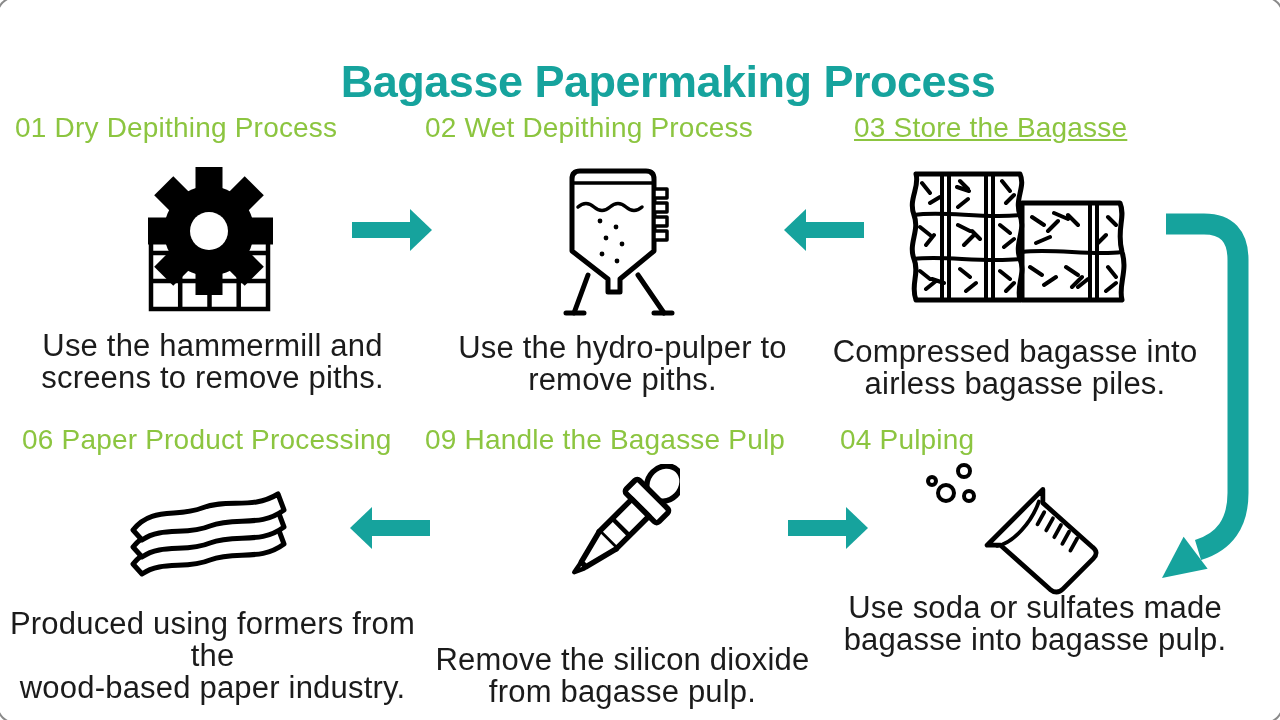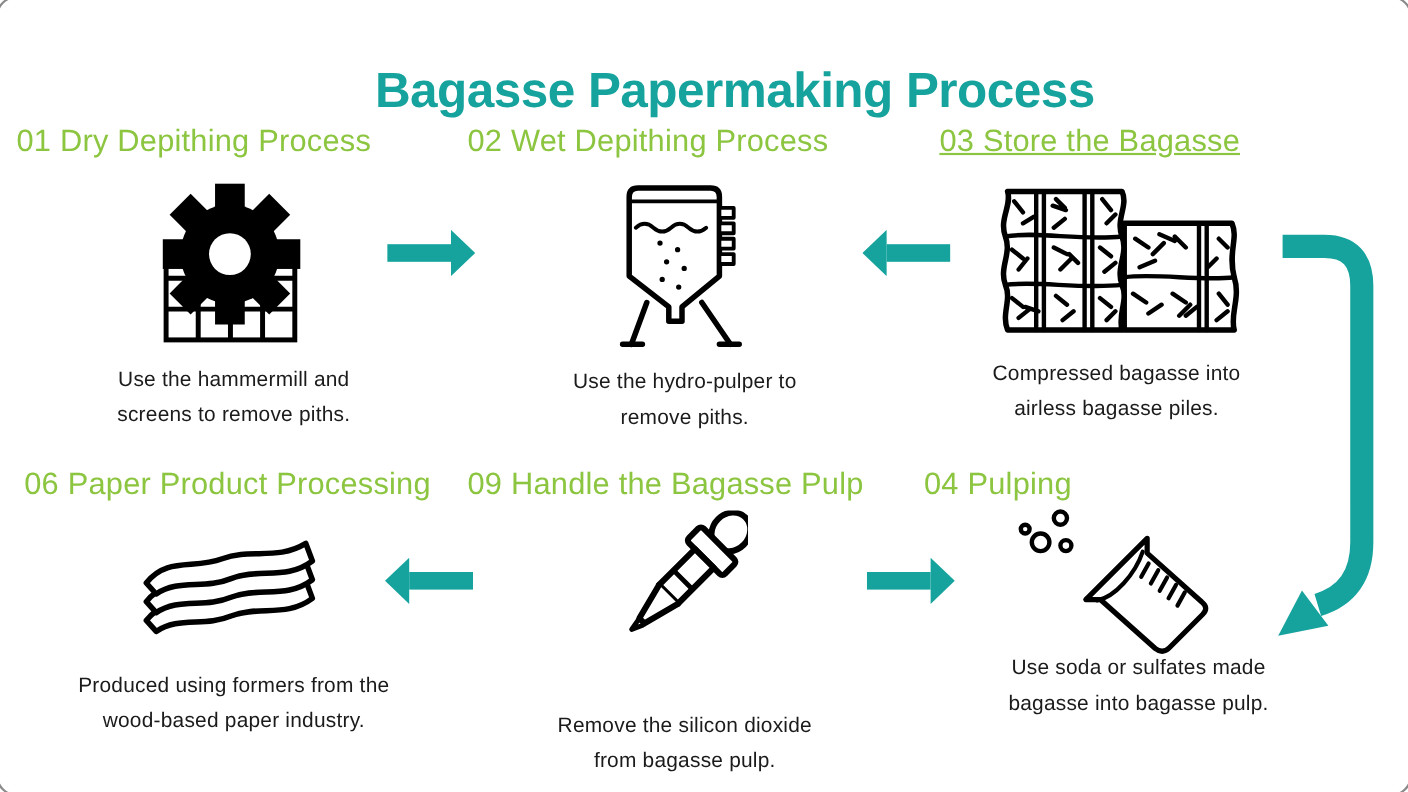--- a/index.html
+++ b/index.html
@@ -3,21 +3,21 @@
 <meta charset="utf-8">
 <style>
   html,body{margin:0;padding:0;background:#ffffff;}
   body{width:1280px;height:720px;position:relative;overflow:hidden;
        font-family:"Liberation Sans", sans-serif;color:#1b1b1b;}
   .slide-border{position:absolute;left:-4px;top:-4px;right:-4px;bottom:-4px;
        border:2px solid #8a8a8a;border-radius:20px;pointer-events:none;}
   .title{position:absolute;top:26px;left:0;width:1280px;text-align:center;
        font-size:45px;font-weight:700;letter-spacing:-0.5px;color:#16a39d;padding-left:28px;}
   .h{position:absolute;text-align:left;font-size:28px;color:#8cc540;letter-spacing:0.2px;}
-  .d{position:absolute;text-align:center;font-size:19px;line-height:32px;
+  .d{position:absolute;text-align:center;font-size:31px;line-height:32px;
      color:#1b1b1b;white-space:pre-line;letter-spacing:0.2px;}
   .icon,.arrow{position:absolute;}
   .arrow polygon,.arrow rect{fill:#16a39d;}
   .flip{transform:scaleX(-1);}
   svg{display:block;}
 </style>
 </head>
 <body>
 
 <div class="slide-border"></div>
@@ -29,21 +29,21 @@
 <div class="h" style="left:854px;top:112px;width:370px;text-decoration:underline;">03 Store the Bagasse</div>
 
 <div class="h" style="left:22px;top:424px;width:395px;">06 Paper Product Processing</div>
 <div class="h" style="left:425px;top:424px;width:395px;">09 Handle the Bagasse Pulp</div>
 <div class="h" style="left:840px;top:424px;width:370px;">04 Pulping</div>
 
 <div class="d" style="left:15px;top:330px;width:395px;">Use the hammermill and
 screens to remove piths.</div>
 <div class="d" style="left:425px;top:332px;width:395px;">Use the hydro-pulper to
 remove piths.</div>
-<div class="d" style="left:830px;top:324px;width:370px;">Compressed bagasse into
+<div class="d" style="left:830px;top:336px;width:370px;">Compressed bagasse into
 airless bagasse piles.</div>
 
 <div class="d" style="left:5px;top:608px;width:415px;">Produced using formers from the
 wood-based paper industry.</div>
 <div class="d" style="left:425px;top:612px;width:395px;margin-top:32px;">Remove the silicon dioxide
 from bagasse pulp.</div>
 <div class="d" style="left:840px;top:592px;width:390px;">Use soda or sulfates made
 bagasse into bagasse pulp.</div>
 
 <svg class="icon" style="left:148px;top:162px;" width="126" height="150" viewBox="0 0 126 150">

